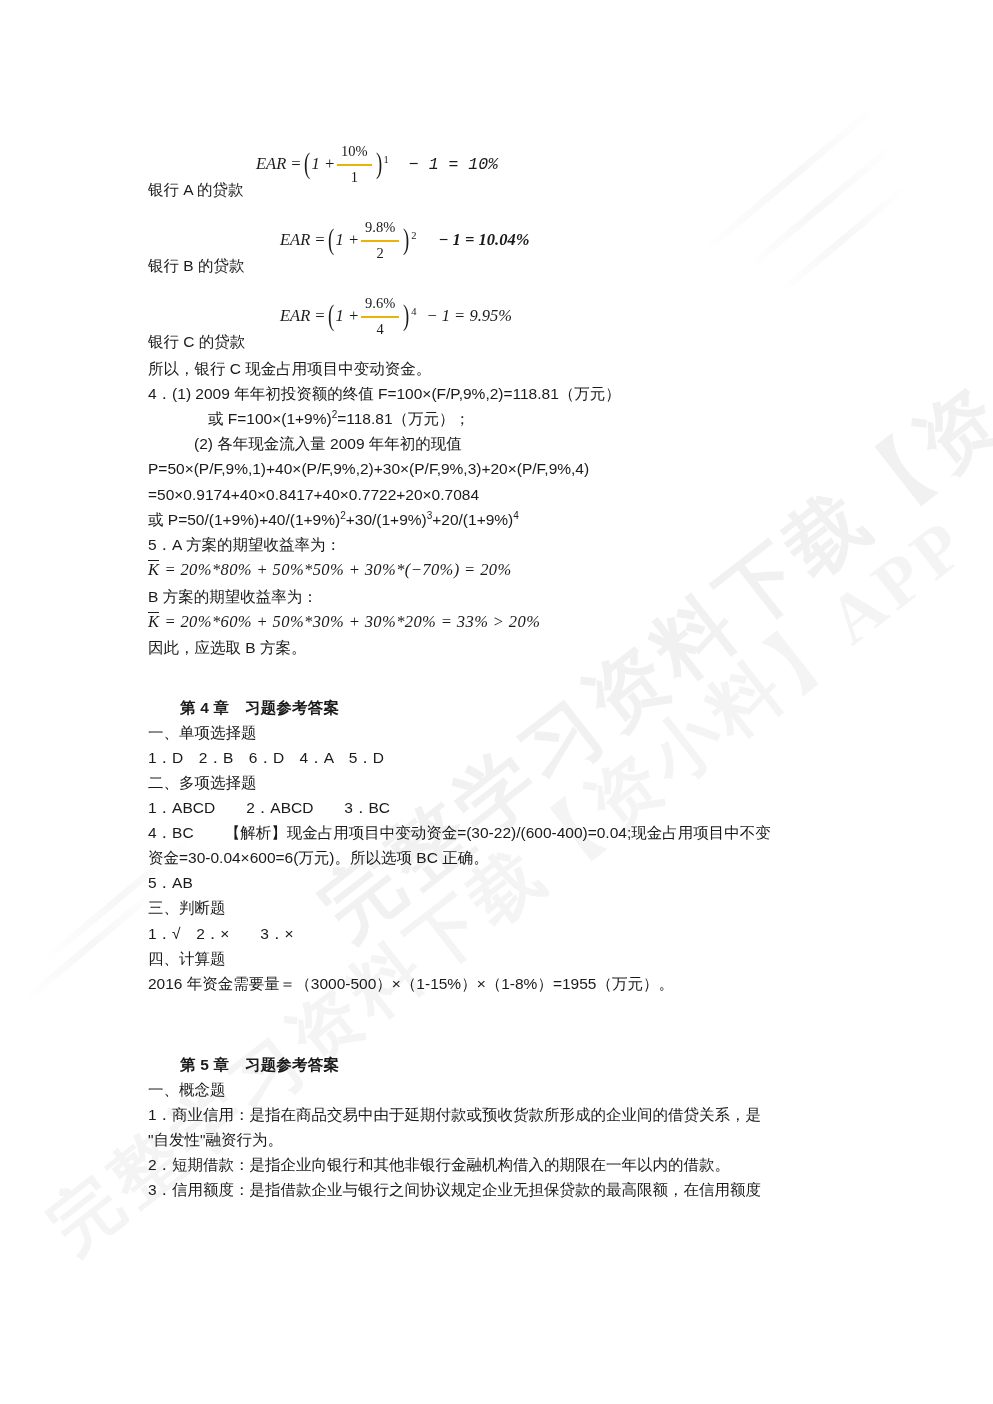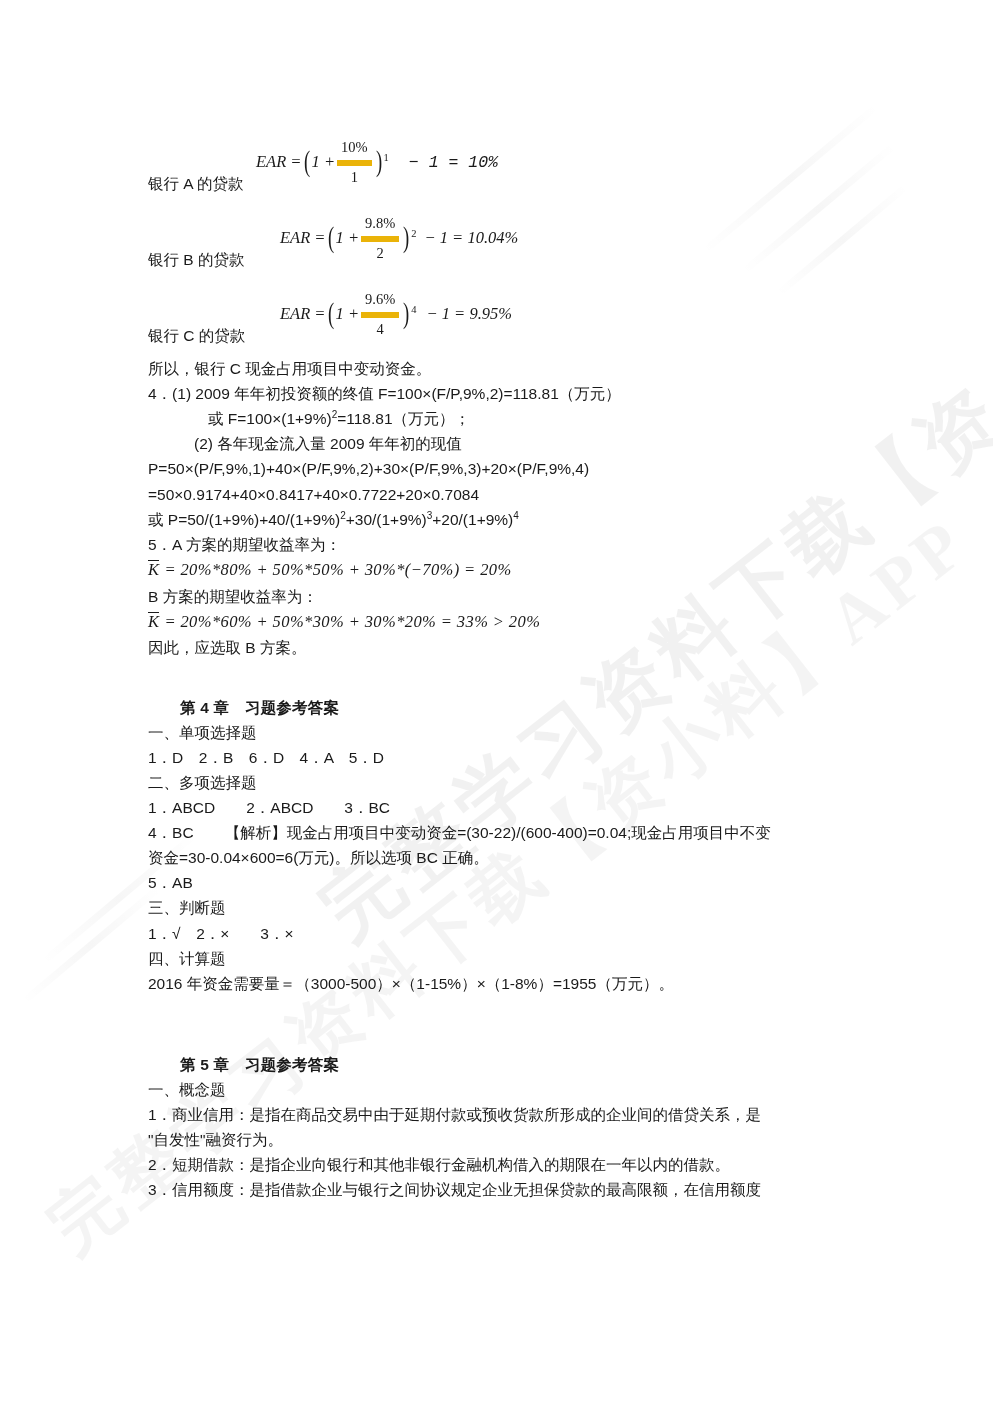--- a/index.html
+++ b/index.html
@@ -74,21 +74,21 @@
   .indent3 { padding-left: 60px; }
 
   
   .formula-row {
     position: relative;
     height: 76px;
   }
   .formula-row .label {
     position: absolute;
     left: 0;
-    bottom: 8px;
+    bottom: 2px;
     font-size: 15.5px;
   }
   .formula-row .eq {
     position: absolute;
     left: 108px;
     bottom: 14px;
     font-family: "Liberation Serif", serif;
     font-style: italic;
     font-size: 16.5px;
     white-space: nowrap;
@@ -101,21 +101,21 @@
     display: inline-block;
     vertical-align: middle;
     text-align: center;
     font-style: normal;
     margin: 0 2px;
     position: relative;
     top: -1px;
   }
   .frac .num {
     display: block;
-    border-bottom: 6px solid #eab308;
+    border-bottom: 2px solid #eab308;
     padding: 0 4px;
     font-size: 14.5px;
     font-family: "Liberation Serif", serif;
   }
   .frac .den {
     display: block;
     padding: 0 4px;
     font-size: 14.5px;
     font-family: "Liberation Serif", serif;
   }
@@ -179,21 +179,21 @@
 <div id="page">
   <div class="content">
 
     <div class="formula-row">
       <span class="label">银行 A 的贷款</span>
       <span class="eq"><span class="math">EAR =</span><span class="paren">(</span><span class="math">1 +</span><span class="frac"><span class="num">10%</span><span class="den">1</span></span><span class="paren">)</span><span class="sup">1</span><span class="math" style="margin-left:20px;font-family:Liberation Mono, monospace;">− 1 = 10%</span></span>
     </div>
 
     <div class="formula-row">
       <span class="label">银行 B 的贷款</span>
-      <span class="eq" style="left:132px;"><span class="math">EAR =</span><span class="paren">(</span><span class="math">1 +</span><span class="frac"><span class="num">9.8%</span><span class="den">2</span></span><span class="paren">)</span><span class="sup">2</span><span class="math" style="margin-left:8px;">− 1 = 10.04%</span></span>
+      <span class="eq" style="left:132px;"><span class="math">EAR =</span><span class="paren">(</span><span class="math">1 +</span><span class="frac"><span class="num">9.8%</span><span class="den">2</span></span><span class="paren">)</span><span class="sup">2</span><span class="math" style="margin-left:22px;font-weight:bold;">− 1 = 10.04%</span></span>
     </div>
 
     <div class="formula-row">
       <span class="label">银行 C 的贷款</span>
       <span class="eq" style="left:132px;"><span class="math">EAR =</span><span class="paren">(</span><span class="math">1 +</span><span class="frac"><span class="num">9.6%</span><span class="den">4</span></span><span class="paren">)</span><span class="sup">4</span><span class="math" style="margin-left:10px;">− 1 = 9.95%</span></span>
     </div>
 
     <div class="line">所以，银行 C 现金占用项目中变动资金。</div>
 
     <div class="line">4．(1) 2009 年年初投资额的终值 F=100×(F/P,9%,2)=118.81（万元）</div>

